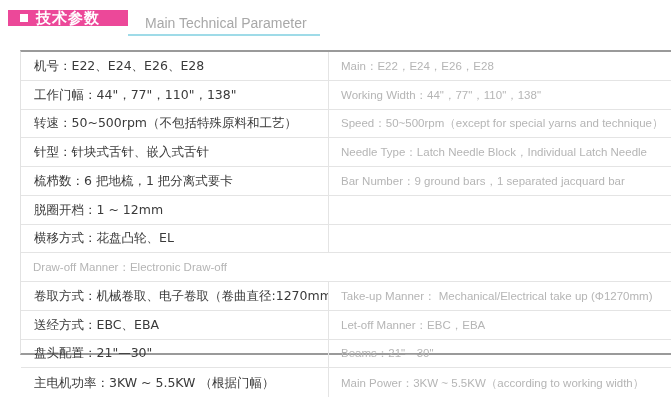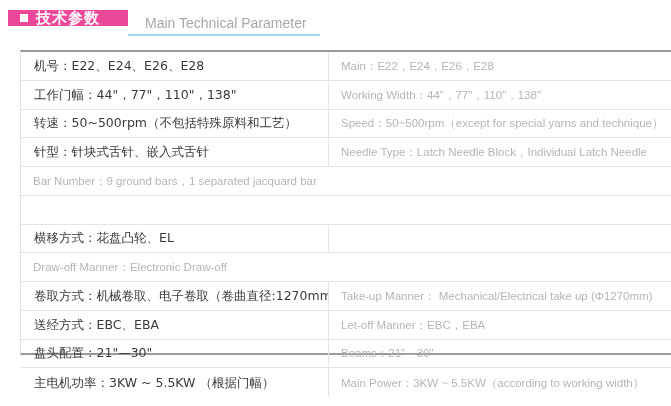--- a/index.html
+++ b/index.html
@@ -149,24 +149,26 @@
     <div class="cell-cn">转速：50~500rpm（不包括特殊原料和工艺）</div>
     <div class="cell-en">Speed：50~500rpm（except for special yarns and technique）</div>
   </div>
 
   <div class="spec-row">
     <div class="cell-cn">针型：针块式舌针、嵌入式舌针</div>
     <div class="cell-en">Needle Type：Latch Needle Block，Individual Latch Needle</div>
   </div>
 
   <div class="spec-row">
+    <div class="cell-cn">梳栉数：6 把地梳，1 把分离式要卡</div>
     <div class="cell-en">Bar Number：9 ground bars，1 separated jacquard bar</div>
   </div>
 
   <div class="spec-row">
+    <div class="cell-cn">脱圈开档：1 ~ 12mm</div>
   </div>
 
   <div class="spec-row">
     <div class="cell-cn">横移方式：花盘凸轮、EL</div>
   </div>
 
   <div class="spec-row">
     <div class="cell-en">Draw-off Manner：Electronic Draw-off</div>
   </div>
 

